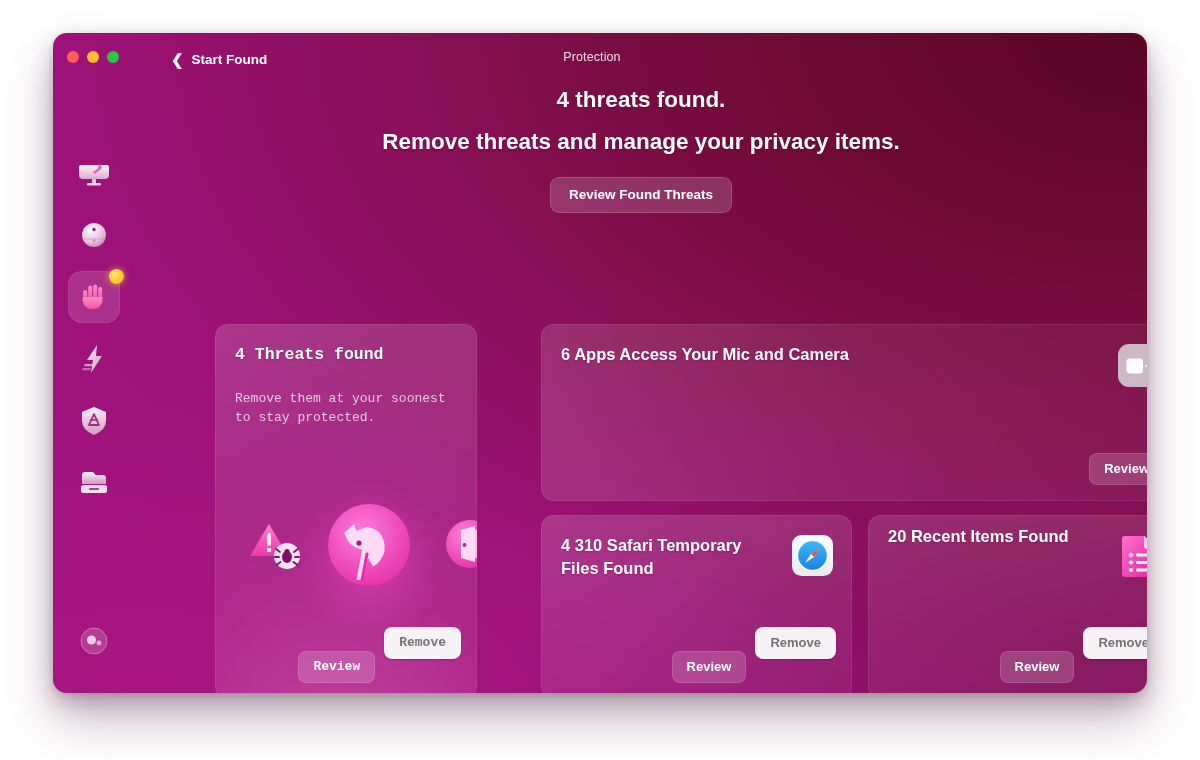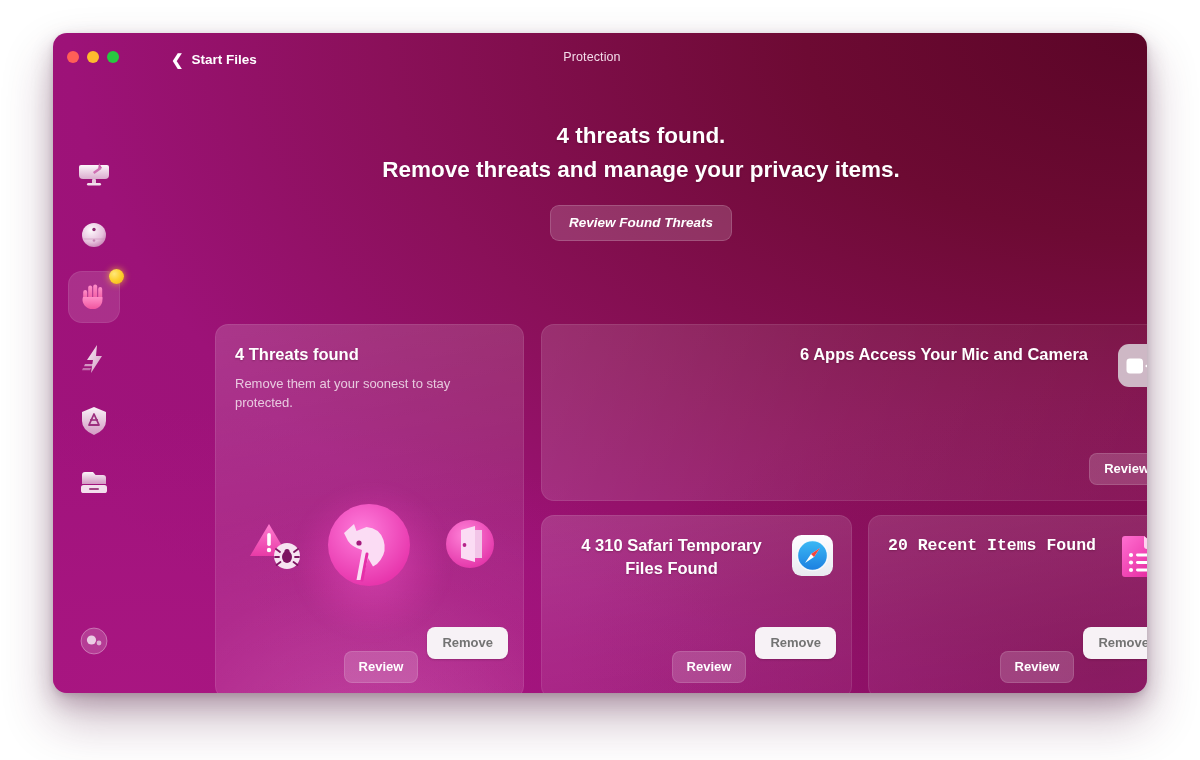--- a/index.html
+++ b/index.html
@@ -90,56 +90,56 @@
   }
   .sb-spacer { flex: 1; }
   #sidebar-account { margin-bottom: 26px; }
 
   
   #hero { position: absolute; left: 82px; right: 0; top: 52px; z-index: 4; text-align: center; }
   #hero-line1, #hero-line2 {
     color: #ffffff; font-weight: bold; font-size: 22.5px; line-height: 30px;
     text-shadow: 0 1px 2px rgba(60,0,30,0.35);
   }
-  #hero-line1 { margin-top: 36px; }
-  #hero-line2 { margin-top: 4px; }
+  #hero-line1 { }
+  #hero-line2 { margin-top: 12px; }
   #review-threats-button {
     display: inline-block; margin-top: 20px;
     padding: 10px 19px 11px; border-radius: 9px;
     background: rgba(255,255,255,0.16);
     box-shadow: inset 0 0 0 1px rgba(255,255,255,0.16);
     color: #ffffff; font-size: 13.5px; font-weight: bold;
     cursor: pointer;
-    font-style: italic;
   }
 
   
   #cards {
     position: absolute; left: 162px; top: 291px; width: 965px; height: 375px; z-index: 4;
   }
   .card {
     position: absolute;
     border-radius: 13px;
     box-shadow: inset 0 0 0 1px rgba(255,255,255,0.085);
     overflow: hidden;
   }
   .card-title {
     color: #ffffff; font-size: 16.5px; font-weight: bold; line-height: 23px;
     text-shadow: 0 1px 2px rgba(60,0,30,0.28);
   }
   .card-desc {
-    color: rgba(255,255,255,0.74); font-size: 13px; line-height: 18.5px; margin-top: 9px;
+    color: rgba(255,255,255,0.74); font-size: 13px; line-height: 18.5px; margin-top: 24px;
   }
 
   
   #card-threats {
-    left: 0; top: 0; width: 309px; height: 375px;
+    left: 0; top: 0; width: 262px; height: 375px;
     background:
       radial-gradient(130% 95% at 50% 120%, rgba(255,160,230,0.30) 0%, rgba(255,140,220,0.05) 55%, rgba(255,255,255,0) 78%),
       linear-gradient(170deg, rgba(255,255,255,0.155) 0%, rgba(255,255,255,0.085) 55%, rgba(255,255,255,0.05) 100%);
+    font-family: Liberation Mono, monospace;
   }
   #card-threats .pad { padding: 19px 20px 0 20px; }
 
   #threat-illustration {
     position: absolute; left: 0; right: 0; top: 178px; height: 120px;
   }
   #ill-warning { position: absolute; left: 32px; top: 16px; width: 60px; height: 56px; }
   #ill-horse   { position: absolute; left: 111px; top: 0px;  width: 86px; height: 86px; }
   #ill-door    { position: absolute; left: 229px; top: 16px; width: 52px; height: 52px; }
   #ill-glow {
@@ -168,40 +168,39 @@
     color: #737373;
     box-shadow: 0 1px 2px rgba(40,0,25,0.22);
   }
 
   
   #card-mic {
     left: 326px; top: 0; width: 639px; height: 177px;
     background:
       linear-gradient(105deg, rgba(255,255,255,0.135) 0%, rgba(255,255,255,0.075) 46%, rgba(255,255,255,0.035) 100%);
   }
-  #card-mic .pad { padding: 19px 92px 0 20px; text-align: right; }
+  #card-mic .pad { padding: 19px 92px 0 20px; }
   #mic-icon-wrap { position: absolute; right: 19px; top: 20px; }
 
   
   #card-safari {
     left: 326px; top: 191px; width: 311px; height: 184px;
     background:
       linear-gradient(168deg, rgba(255,255,255,0.155) 0%, rgba(255,255,255,0.095) 52%, rgba(255,255,255,0.055) 100%);
-    text-align: center;
   }
   #card-safari .pad { padding: 19px 70px 0 20px; }
   #safari-icon-wrap { position: absolute; right: 19px; top: 20px; }
 
   
   #card-recent {
     left: 653px; top: 191px; width: 312px; height: 184px;
     background:
       linear-gradient(168deg, rgba(255,255,255,0.13) 0%, rgba(255,255,255,0.075) 52%, rgba(255,255,255,0.04) 100%);
   }
-  #card-recent .pad { padding: 19px 72px 0 20px; font-family: Liberation Mono, monospace; }
+  #card-recent .pad { padding: 10px 72px 0 20px; }
   #recent-icon-wrap { position: absolute; right: 19px; top: 20px; }
 
   .app-icon-tile {
     width: 41px; height: 41px; border-radius: 10px;
     display: flex; align-items: center; justify-content: center;
   }
   #mic-icon-tile { background: rgba(225,225,228,0.80); border-radius: 11px; width: 43px; height: 43px; }
 </style>
 </head>
 <body>
@@ -211,21 +210,21 @@
 
   <div id="titlebar">
     <div id="traffic-lights">
       <div class="dot red"></div>
       <div class="dot yellow"></div>
       <div class="dot green"></div>
     </div>
 
     <div id="back-button">
       <span class="chev">❮</span>
-      <span>Start Files</span>
+      <span>Start Found</span>
     </div>
 
     <div id="window-title">Protection</div>
   </div>
 
   <div id="sidebar">
 
     <div class="sb-item first">
       <svg width="34" height="34" viewBox="0 0 34 34">
         <defs>

